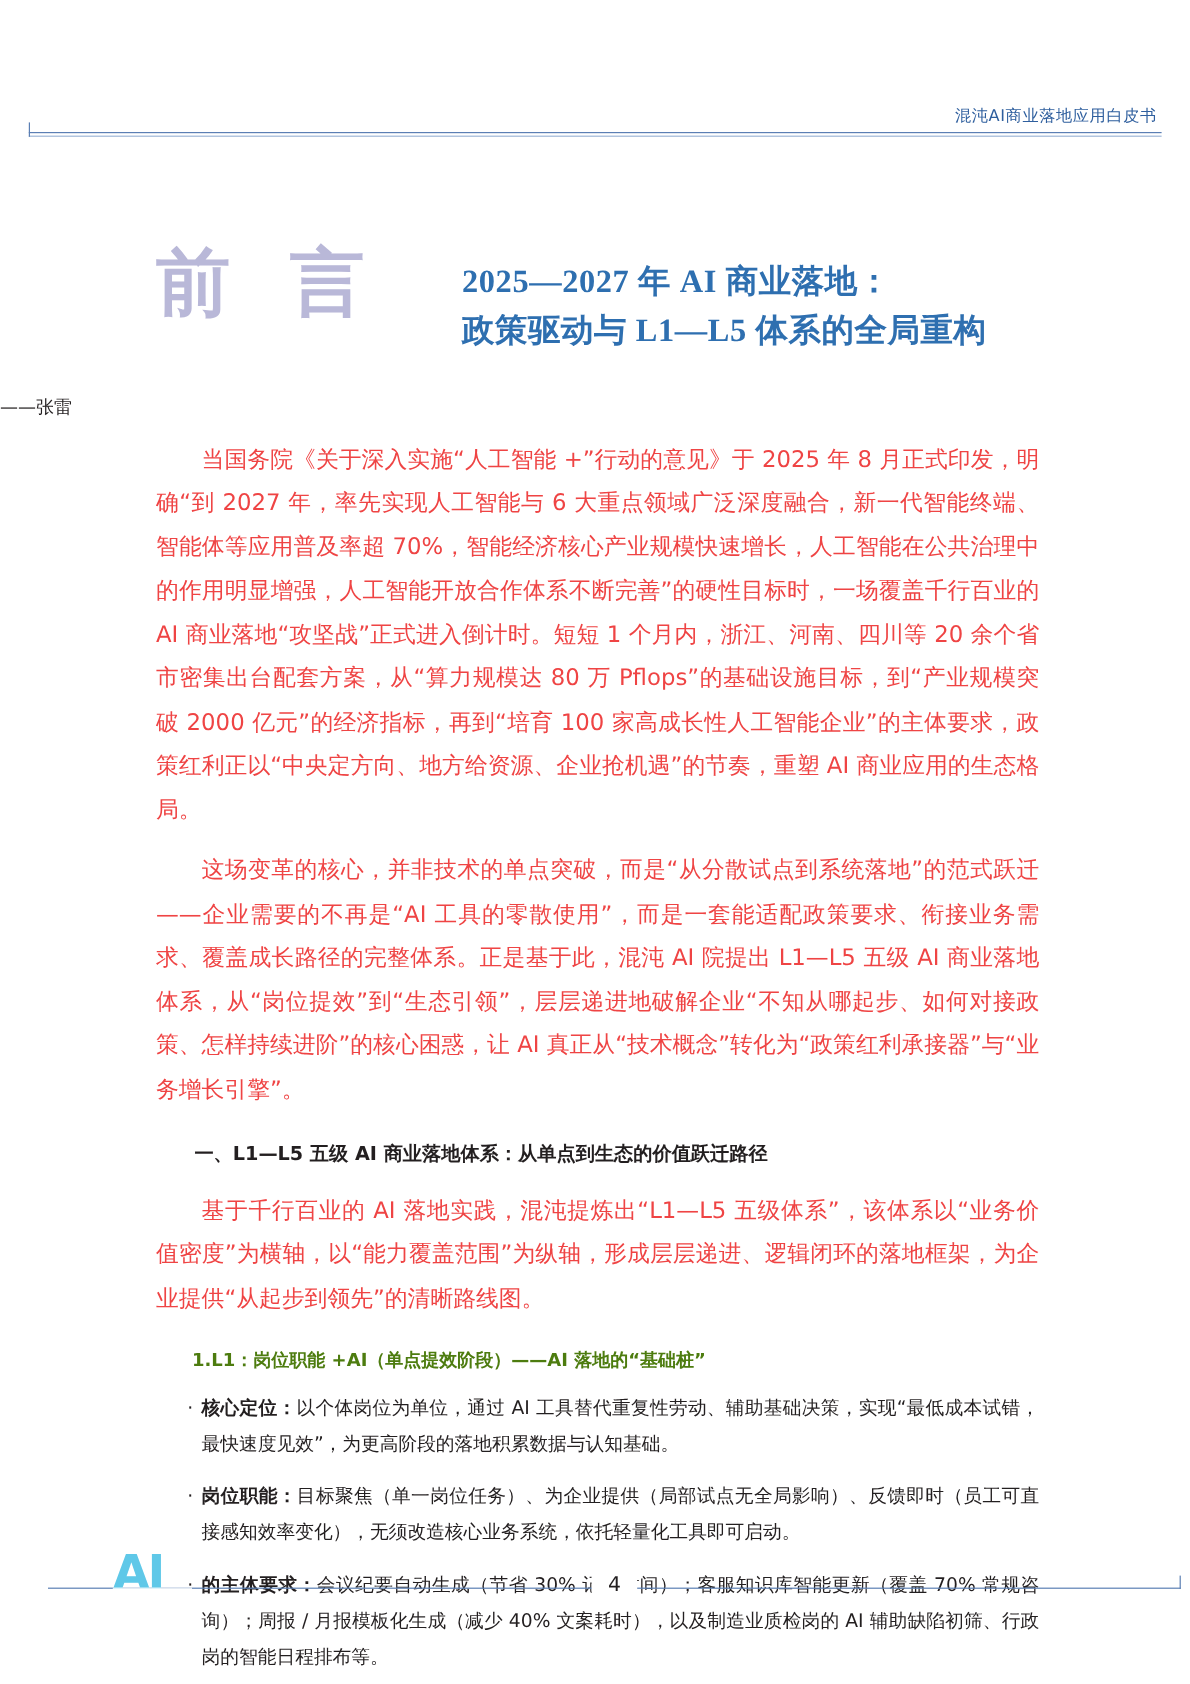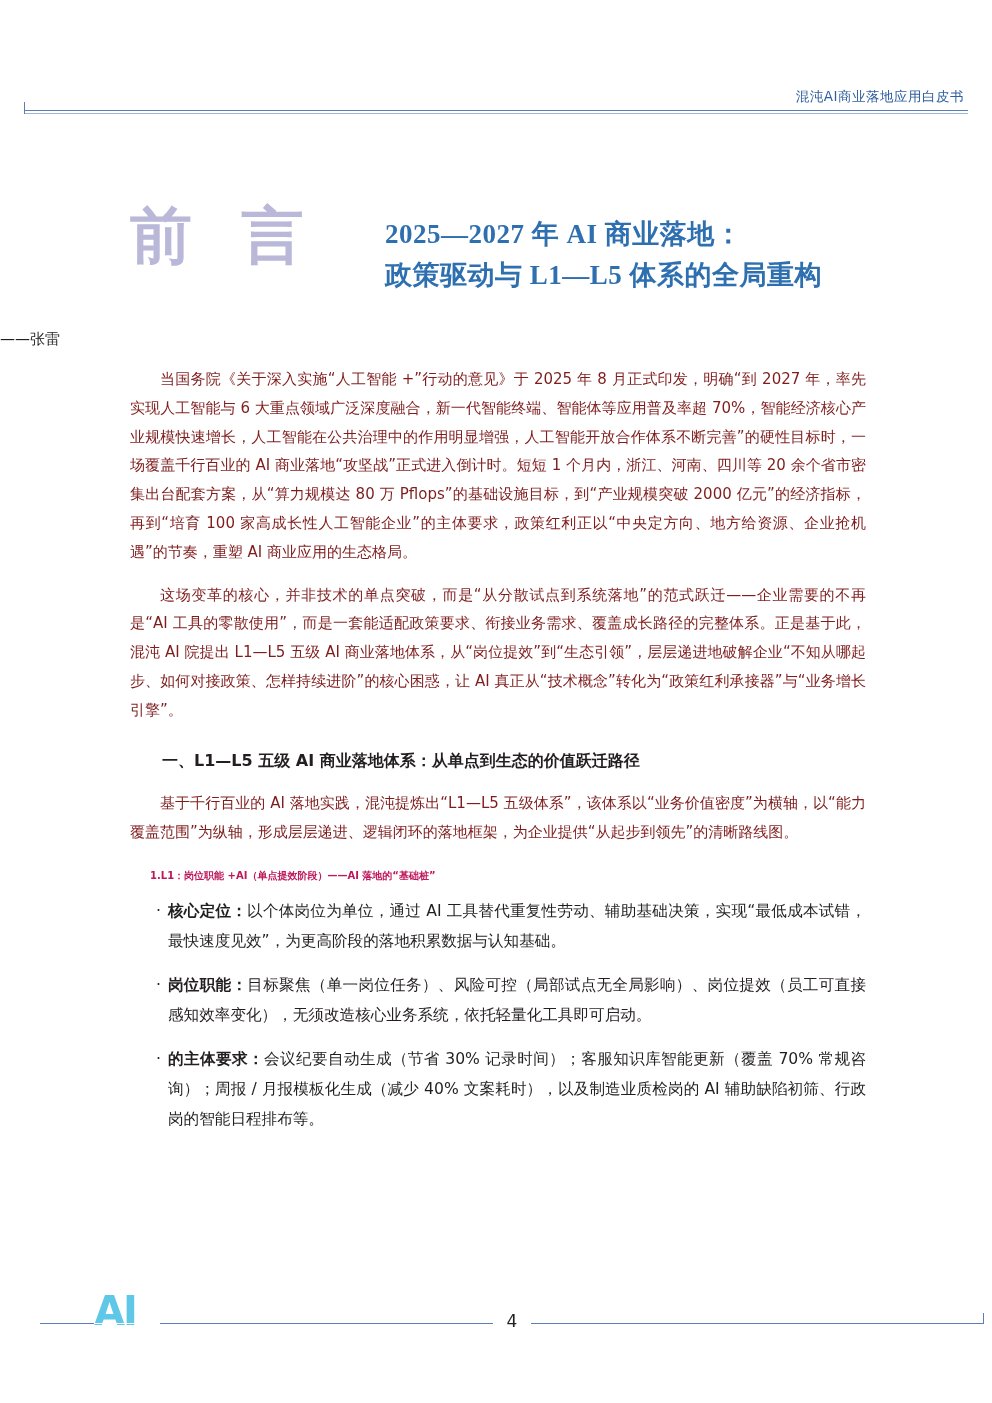--- a/index.html
+++ b/index.html
@@ -113,44 +113,44 @@
   
   .body-area {
     position: absolute;
     left: 130px;
     top: 365px;
     width: 736px;
   }
   p.para {
     margin: 0 0 14px 0;
     font-family: "DejaVu Sans", sans-serif;
-    font-size: 15px;
+    font-size: 19px;
     line-height: 1.92;
     text-align: justify;
     text-justify: inter-character;
     text-indent: 2em;
-    color: #7f1d1d;
+    color: #ef4444;
   }
   h2.section-head {
     margin: 22px 0 14px 0;
     font-family: "DejaVu Sans", sans-serif;
     font-weight: bold;
     font-size: 16px;
     line-height: 1.8;
     text-indent: 2em;
     color: #231f20;
   }
   h3.sub-head {
     margin: 20px 0 12px 0;
     font-family: "DejaVu Sans", sans-serif;
     font-weight: bold;
-    font-size: 10px;
+    font-size: 15px;
     line-height: 1.8;
     text-indent: 2em;
-    color: #be185d;
+    color: #4d7c0f;
   }
   ul.bullets {
     margin: 0;
     padding: 0;
     list-style: none;
   }
   li.bullet {
     position: relative;
     margin: 0 0 14px 0;
     padding-left: 38px;
@@ -265,21 +265,21 @@
 
     <h3 class="sub-head">1.L1：岗位职能 +AI（单点提效阶段）——AI 落地的“基础桩”</h3>
 
     <ul class="bullets">
       <li class="bullet">
         <span class="dot">·</span>
         <b>核心定位：</b><span>以个体岗位为单位，通过 AI 工具替代重复性劳动、辅助基础决策，实现“最低成本试错，最快速度见效”，为更高阶段的落地积累数据与认知基础。</span>
       </li>
       <li class="bullet">
         <span class="dot">·</span>
-        <b>岗位职能：</b><span>目标聚焦（单一岗位任务）、风险可控（局部试点无全局影响）、岗位提效（员工可直接感知效率变化），无须改造核心业务系统，依托轻量化工具即可启动。</span>
+        <b>岗位职能：</b><span>目标聚焦（单一岗位任务）、为企业提供（局部试点无全局影响）、反馈即时（员工可直接感知效率变化），无须改造核心业务系统，依托轻量化工具即可启动。</span>
       </li>
       <li class="bullet">
         <span class="dot">·</span>
         <b>的主体要求：</b><span>会议纪要自动生成（节省 30% 记录时间）；客服知识库智能更新（覆盖 70% 常规咨询）；周报 / 月报模板化生成（减少 40% 文案耗时），以及制造业质检岗的 AI 辅助缺陷初筛、行政岗的智能日程排布等。</span>
       </li>
     </ul>
 
   </div>
 
   <div class="footer">

